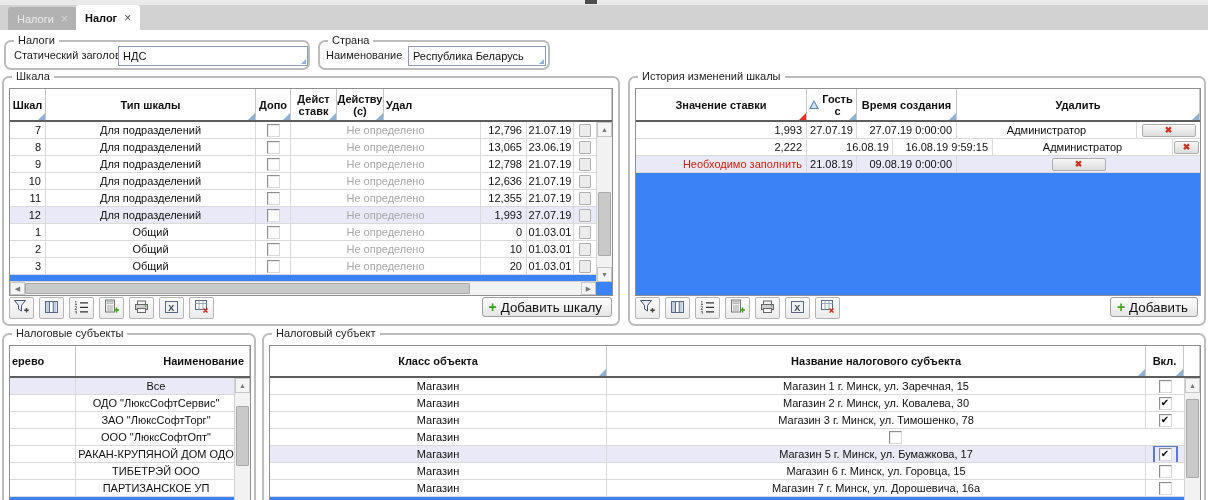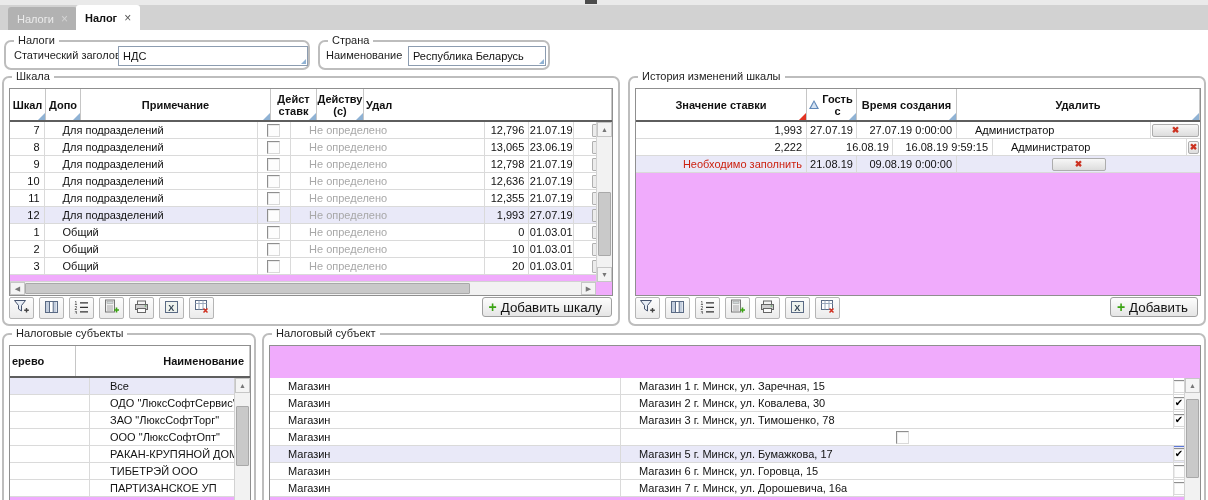--- a/index.html
+++ b/index.html
@@ -21,40 +21,40 @@
   .artifact { position:absolute; left:585px; top:0; width:12px; height:4px; background:#4c4c4c; }
   
   .group { position:absolute; border:2px solid #bdbdbd; border-radius:7px; background:#fff; }
   .glabel { position:absolute; top:-8px; left:8px; background:#fff; padding:0 4px; color:#1d1d1d; white-space:nowrap; }
   .flabel { position:absolute; top:0; height:100%; display:flex; align-items:center; color:#1d1d1d; white-space:nowrap; }
   .tinput { position:absolute; top:4px; height:20px; background:#fff; border:1px solid #8c9cb0;
             display:flex; align-items:center; padding-left:4px; overflow:hidden; white-space:nowrap; }
   .tinput::after { content:''; position:absolute; right:1px; bottom:1px;
                    border-left:5px solid transparent; border-bottom:5px solid #8fb2d4; }
   
-  .twrap { position:absolute; border:1px solid #8f8f8f; background:#f0abfc; overflow:hidden; }
+  .twrap { position:absolute; border:1px solid #8f8f8f; background:#3b82f6; overflow:hidden; }
   .t-header { position:absolute; left:0; top:0; right:0; display:flex; background:#fff;
               border-bottom:2px solid #5e5e5e; font-weight:bold; }
   .hc { position:relative; display:flex; align-items:center; justify-content:center; text-align:center;
         border-right:1px solid #c6c6c6; padding:1px 2px; line-height:12px; overflow:hidden; }
   .hc.hl { justify-content:flex-start; } .hc.hr { justify-content:flex-end; padding-right:5px; }
   .corner { position:absolute; right:0; bottom:0; width:0; height:0; border-left:7px solid transparent; }
   .corner.blue { border-bottom:7px solid #8fb2d4; }
   .corner.red  { border-bottom:7px solid #e23222; }
   .sarr { position:relative; width:10px; height:9px; margin-right:2px; flex:none; }
   .sarr::before { content:''; position:absolute; left:0; bottom:0; border-left:5px solid transparent;
                   border-right:5px solid transparent; border-bottom:9px solid #5f87b8; }
   .sarr::after  { content:''; position:absolute; left:2px; bottom:1px; border-left:3px solid transparent;
                   border-right:3px solid transparent; border-bottom:6px solid #d4e2f2; }
   .t-body { position:absolute; left:0; }
   .t-row { display:flex; height:17px; border-bottom:1px solid #dadada; background:#fff; }
   .t-row.sel { background:#e9e9f8; }
   .tc { height:100%; display:flex; align-items:center; border-right:1px solid #dadada;
         padding:0 4px; overflow:hidden; white-space:nowrap; }
-  .tc.al { justify-content:flex-start;margin-left:14px; } .tc.ar { justify-content:flex-end; } .tc.ac { justify-content:center; padding:0 1px; }
+  .tc.al { justify-content:center; } .tc.ar { justify-content:flex-end; } .tc.ac { justify-content:center; padding:0 1px; }
   .tc .gray { color:#a8a8a8; }
   .tc .err  { color:#cc2211; }
   .cb { width:13px; height:13px; background:#fdfdfd; border:1px solid #8e8e8e;
         border-right-color:#d9d9d9; border-bottom-color:#d9d9d9; box-shadow:inset 1px 1px 0 rgba(0,0,0,.07);
         display:flex; align-items:center; justify-content:center; font-size:10px; line-height:10px; color:#000; flex:none; }
   .cbwrap { border:2px solid transparent; padding:1px 4px; display:flex; align-items:center; justify-content:center; }
   .cbwrap.focus { border-color:#5b78d8; }
   .stub { width:12px; height:13px; background:#ececec; border:1px solid #b0b0b0; border-radius:1px; flex:none; }
   .del-btn { width:54px; height:13px; background:linear-gradient(#f7f7f7,#dddddd); border:1px solid #adadad;
              border-radius:2px; color:#cc3322; font-size:9px; line-height:9px; font-weight:bold;
@@ -108,26 +108,26 @@
   </div>
 
   <div class="group" style="left:2px;top:76px;width:618px;height:250px;">
     <span class="glabel">Шкала</span>
     <div class="twrap" style="left:5px;top:10px;width:604px;height:208px;">
       <div class="t-header" style="height:33px;" id="scale-head">
           <div class="hc" style="width: 36px;">
             <span>Шкал</span>
             <i class="corner blue"></i>
           </div>
+          <div class="hc" style="width: 210px;">
+            <span>Тип шкалы</span>
+            <i class="corner blue"></i>
+          </div>
           <div class="hc" style="width: 35px;">
             <span>Допо</span>
-            <i class="corner blue"></i>
-          </div>
-          <div class="hc" style="width: 190px;">
-            <span>Примечание</span>
             <i class="corner blue"></i>
           </div>
           <div class="hc" style="width: 46px;">
             <span>Дейст ставк</span>
             <i class="corner blue"></i>
           </div>
           <div class="hc" style="width: 47px;">
             <span>Действу (с)</span>
             <i class="corner blue"></i>
           </div>
@@ -620,20 +620,37 @@
       <div class="vsb" style="right:0;top:32px;bottom:0;">
         <div class="sb-btn" style="top:0;">▲</div>
         <div class="sb-thumb" style="left:1px;width:13px;top:22%;height:48%;"></div>
       </div>
     </div>
   </div>
 
   <div class="group" style="left:262px;top:333px;width:944px;height:172px;border-radius:7px 7px 0 0;">
     <span class="glabel">Налоговый субъект</span>
     <div class="twrap" style="left:5px;top:10px;width:932px;height:160px;">
+      <div class="t-header" style="height:32px;" id="detail-head">
+          <div class="hc" style="width: 337px;">
+            <span>Класс объекта</span>
+            <i class="corner blue"></i>
+          </div>
+          <div class="hc" style="width: 539px;">
+            <span>Название налогового субъекта</span>
+            <i class="corner blue"></i>
+          </div>
+          <div class="hc" style="width: 38px;">
+            <span>Вкл.</span>
+            <i class="corner blue"></i>
+          </div>
+          <div class="hc" style="flex: 1 1 0%;">
+            <span></span>
+          </div>
+        </div>
       <div class="t-body" style="top:32px;right:16px;" id="detail-body">
           <div class="t-row">
             <div class="tc al" style="width: 337px;">
               <span>Магазин</span>
             </div>
             <div class="tc al" style="width: 539px;">
               <span>Магазин 1 г. Минск, ул. Заречная, 15</span>
             </div>
             <div class="tc ac" style="flex: 1 1 0%; border-right: none;">
               <div class="cbwrap">

